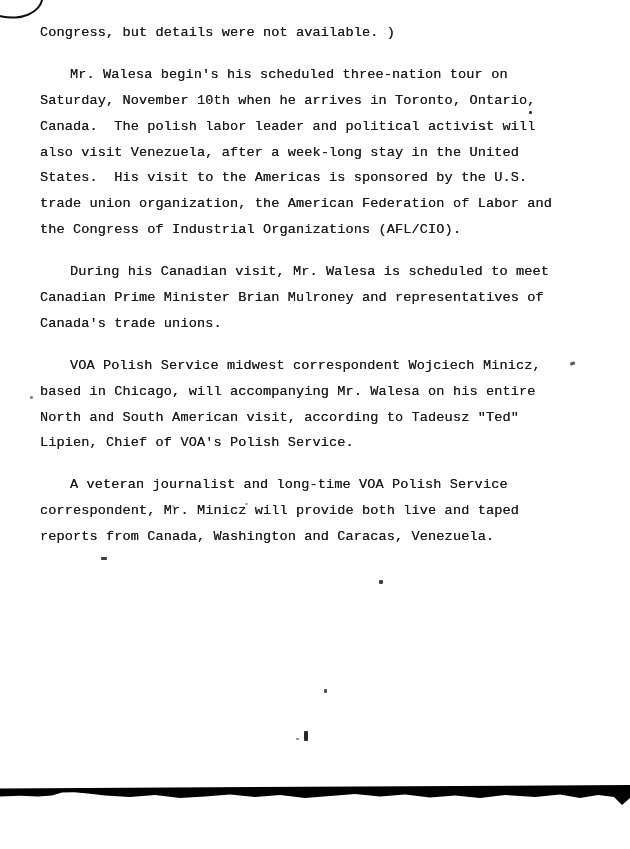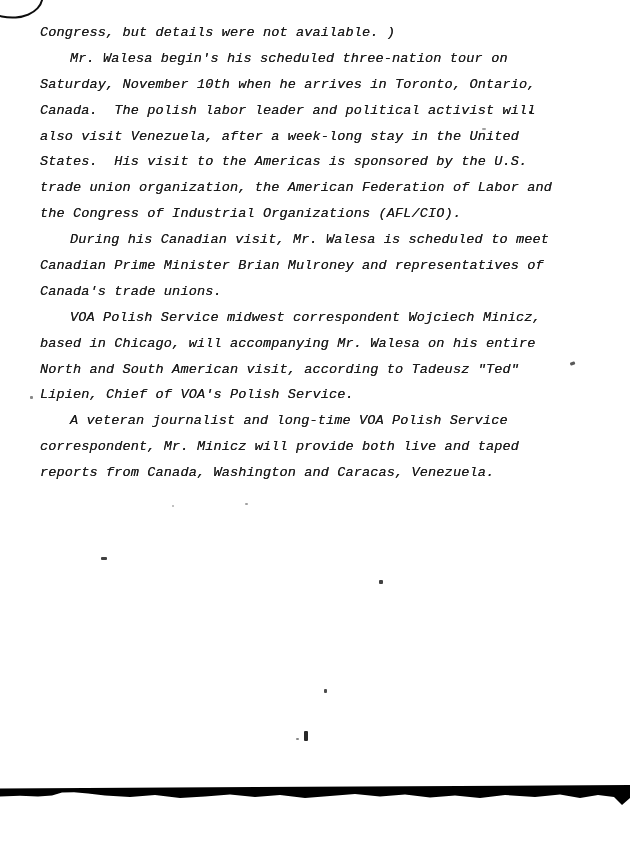--- a/index.html
+++ b/index.html
@@ -25,22 +25,22 @@
     left: 40px;
     top: 20px;
     width: 575px;
     font-size: 13.6px;
     line-height: 25.9px;
     color: #1b1b1b;
     white-space: pre;
     text-shadow: 0 0 0.6px rgba(27,27,27,0.85);
     letter-spacing: 0.1px;
   }
-  .line { height: 25.9px; font-style: italic; }
-  .line.indent { padding-left: 30px; }
+  .line { height: 25.9px; }
+  .line.indent { padding-left: 30px; margin-top: 16px; }
   .pen-mark {
     position: absolute;
     left: -30px;
     top: -34px;
     width: 70px;
     height: 48px;
     border: 2.5px solid #0d0d0d;
     border-radius: 50%;
     transform: rotate(12deg);
   }

